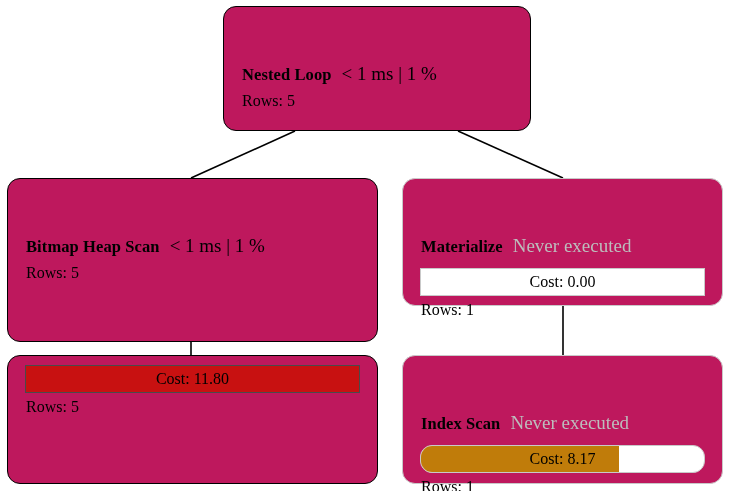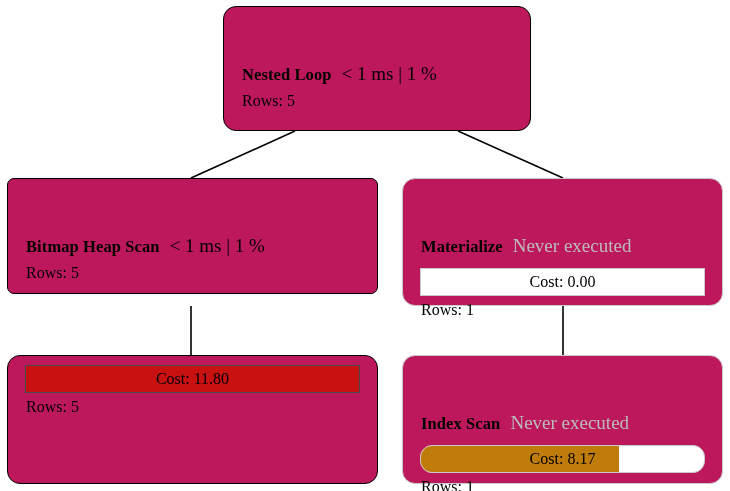--- a/index.html
+++ b/index.html
@@ -126,21 +126,21 @@
   </svg>
 
   <div class="plan-node" style="left:223px; top:6px; width:308px; height:125px;">
     <div class="node-header">
       <span class="node-type">Nested Loop</span>
       <span class="node-timing">&lt; 1 ms | 1 %</span>
     </div>
     <div class="node-rows">Rows: 5</div>
   </div>
 
-  <div class="plan-node" style="left:7px; top:178px; width:371px; height:116px;border-radius:7px;">
+  <div class="plan-node" style="left:7px; top:178px; width:371px; height:164px;">
     <div class="node-header">
       <span class="node-type">Bitmap Heap Scan</span>
       <span class="node-timing">&lt; 1 ms | 1 %</span>
     </div>
     <div class="node-rows">Rows: 5</div>
   </div>
 
   <div class="plan-node dimmed" style="left:402px; top:178px; width:321px; height:128px;">
     <div class="node-header">
       <span class="node-type">Materialize</span>

